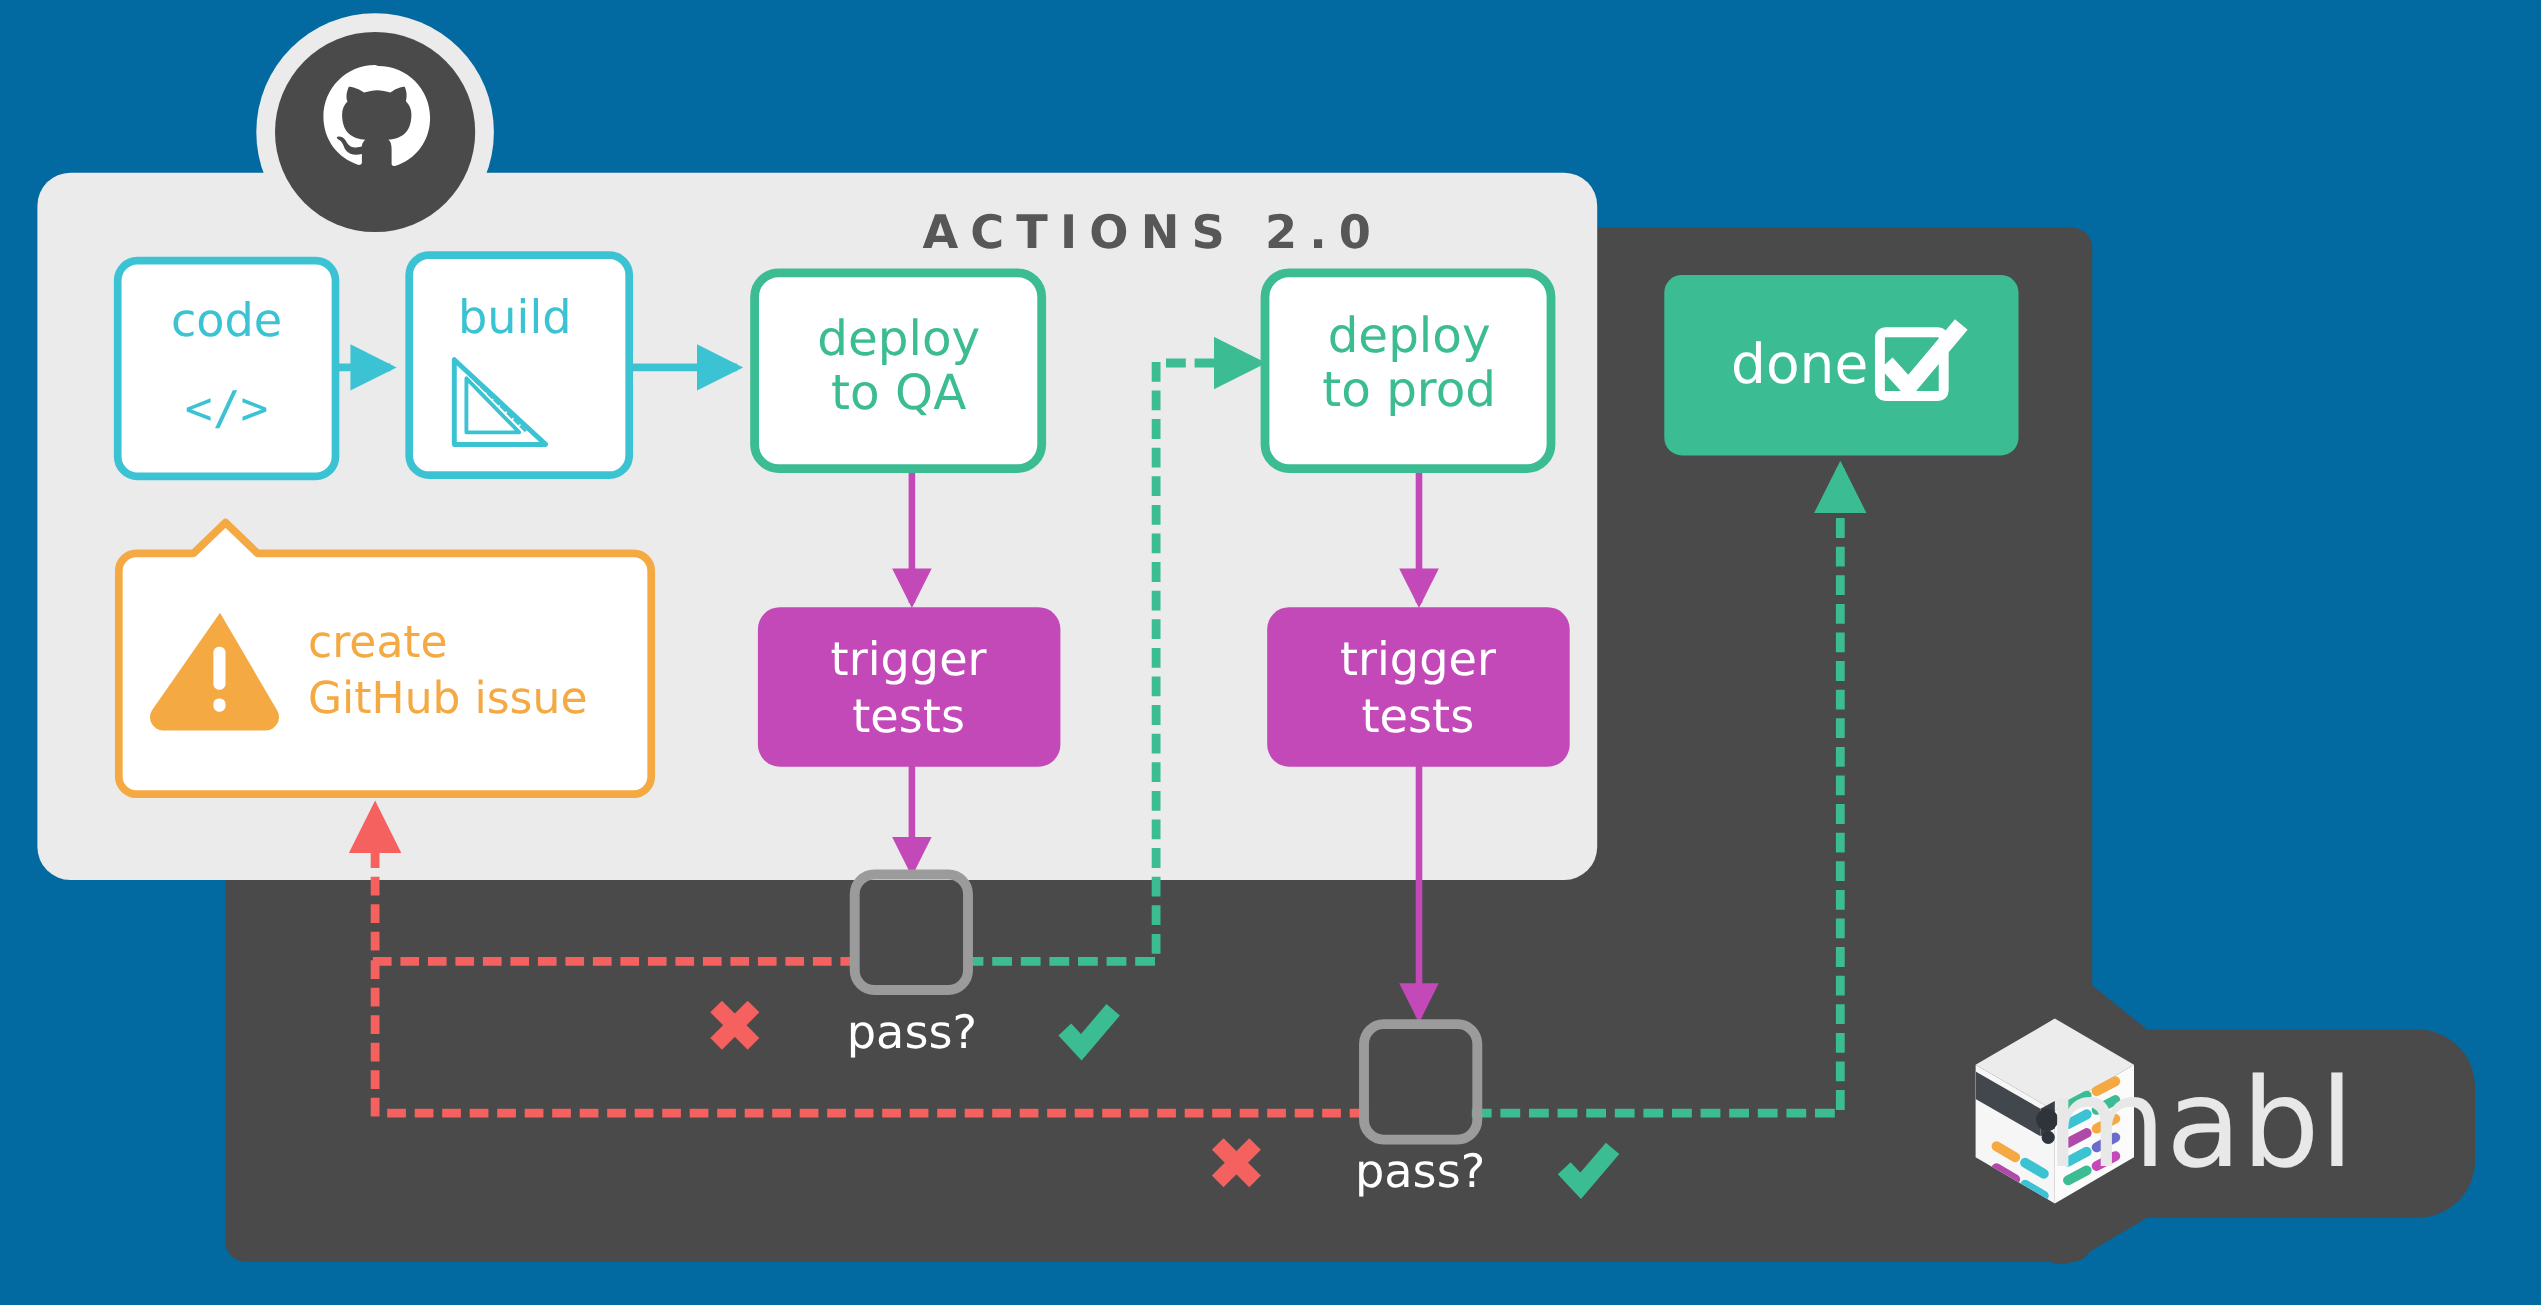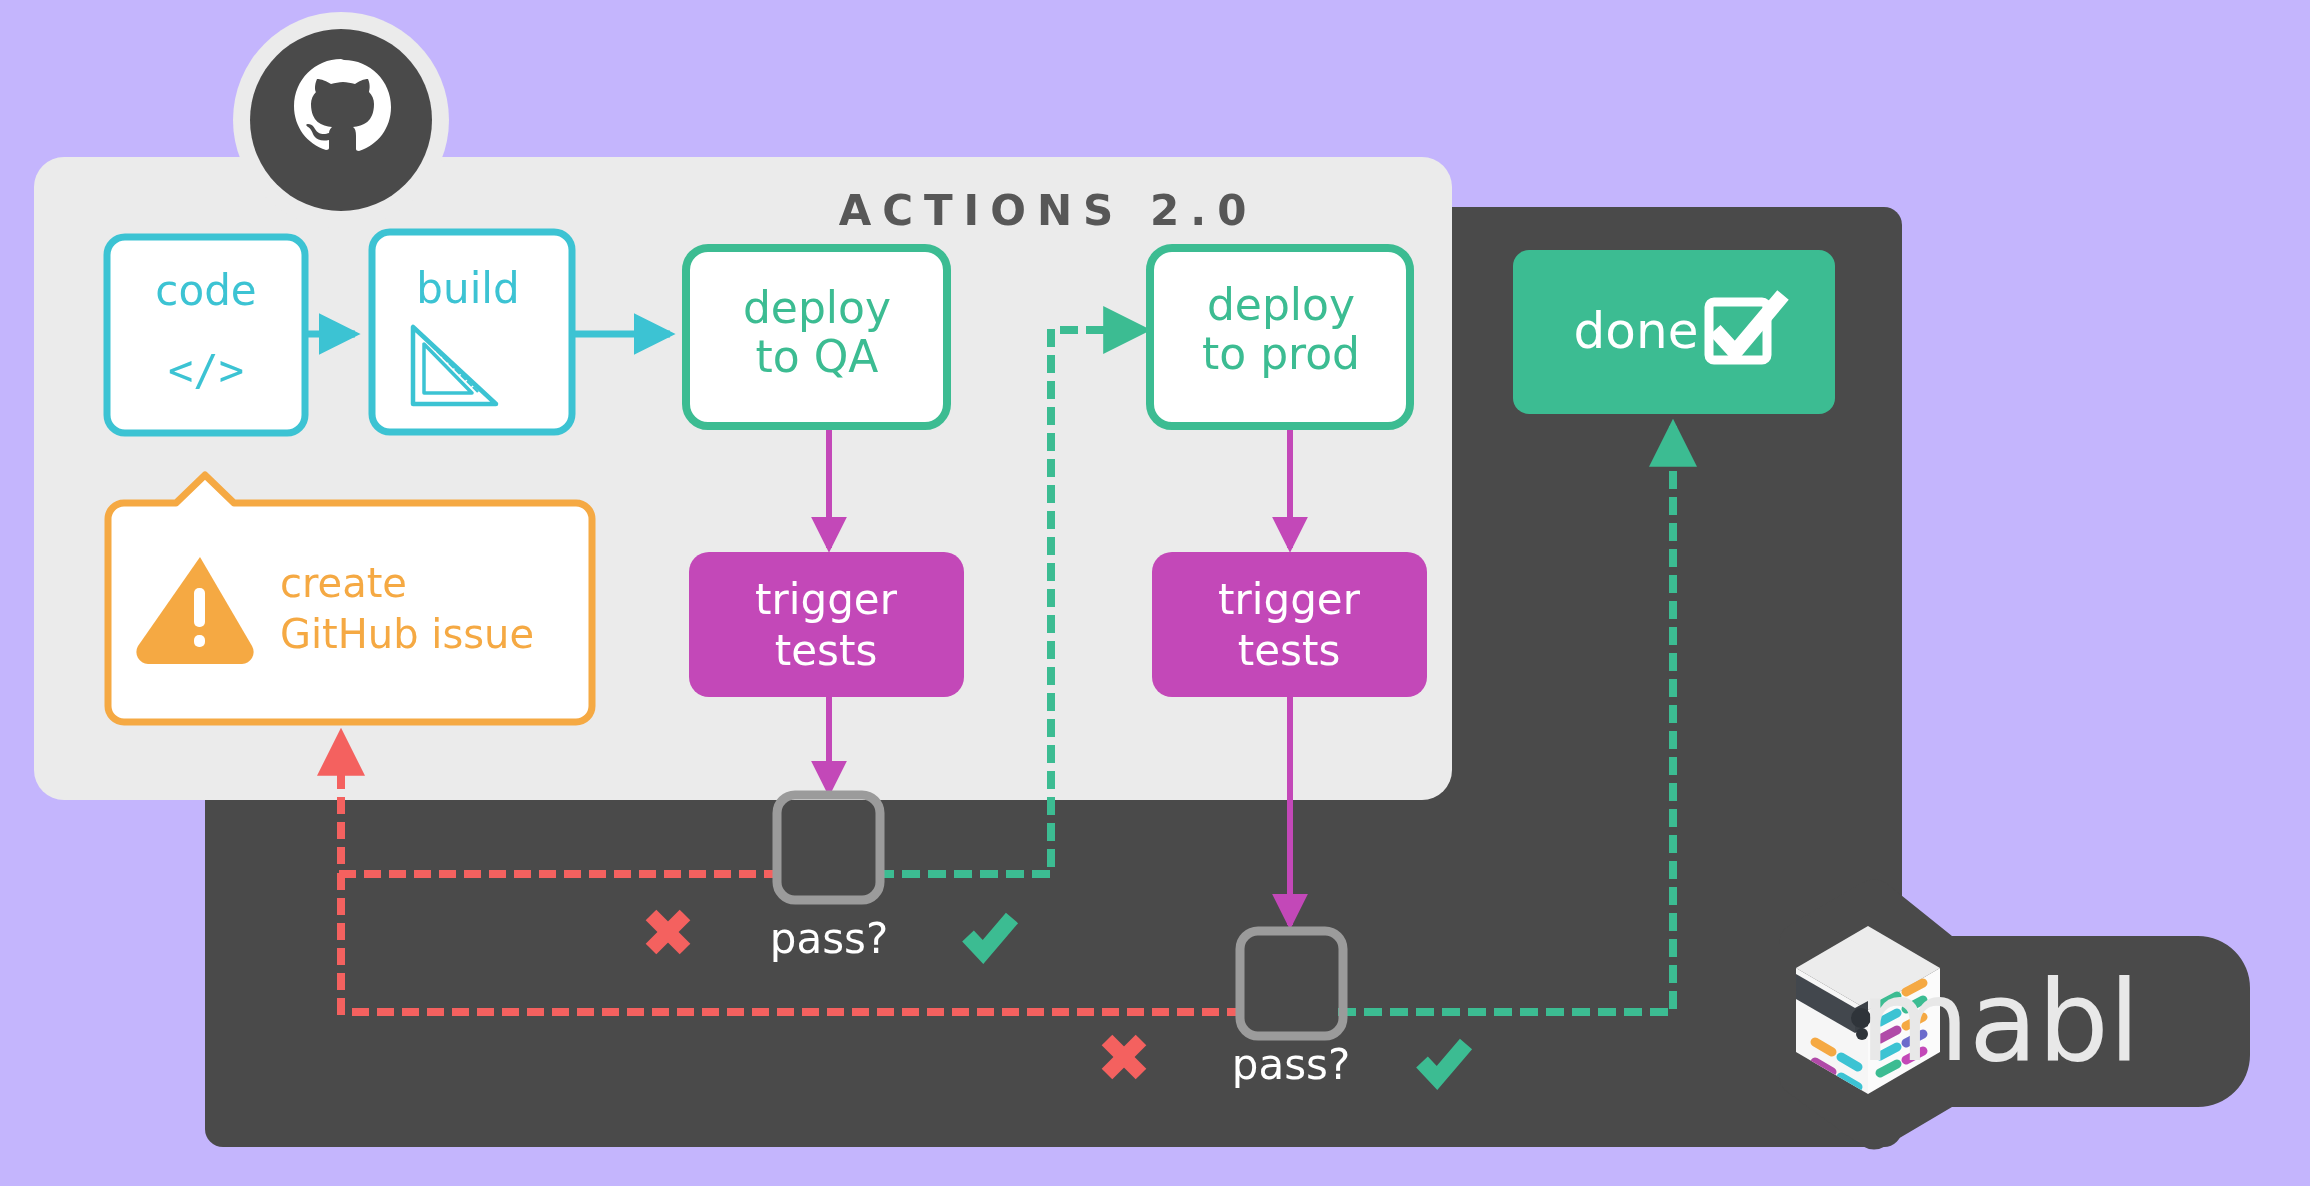--- a/index.html
+++ b/index.html
@@ -1,16 +1,16 @@
 <!DOCTYPE html>
 <html><head>
 <meta charset="utf-8">
 <style>
   html,body{margin:0;padding:0;background:#ffffff;}
-  #stage{position:relative;width:2310px;height:1186px;background:#c4b5fd;overflow:hidden;
+  #stage{position:relative;width:2310px;height:1186px;background:#0369a1;overflow:hidden;
          font-family:"DejaVu Sans", sans-serif;}
   #stage svg{position:absolute;left:0;top:0;width:2310px;height:1186px;}
   .node-label{font-family:"DejaVu Sans", sans-serif;font-weight:400;}
 </style>
 </head>
 <body>
 
 <div id="stage">
   <svg viewBox="0 0 2310 1186" xmlns="http://www.w3.org/2000/svg">
     <defs>

